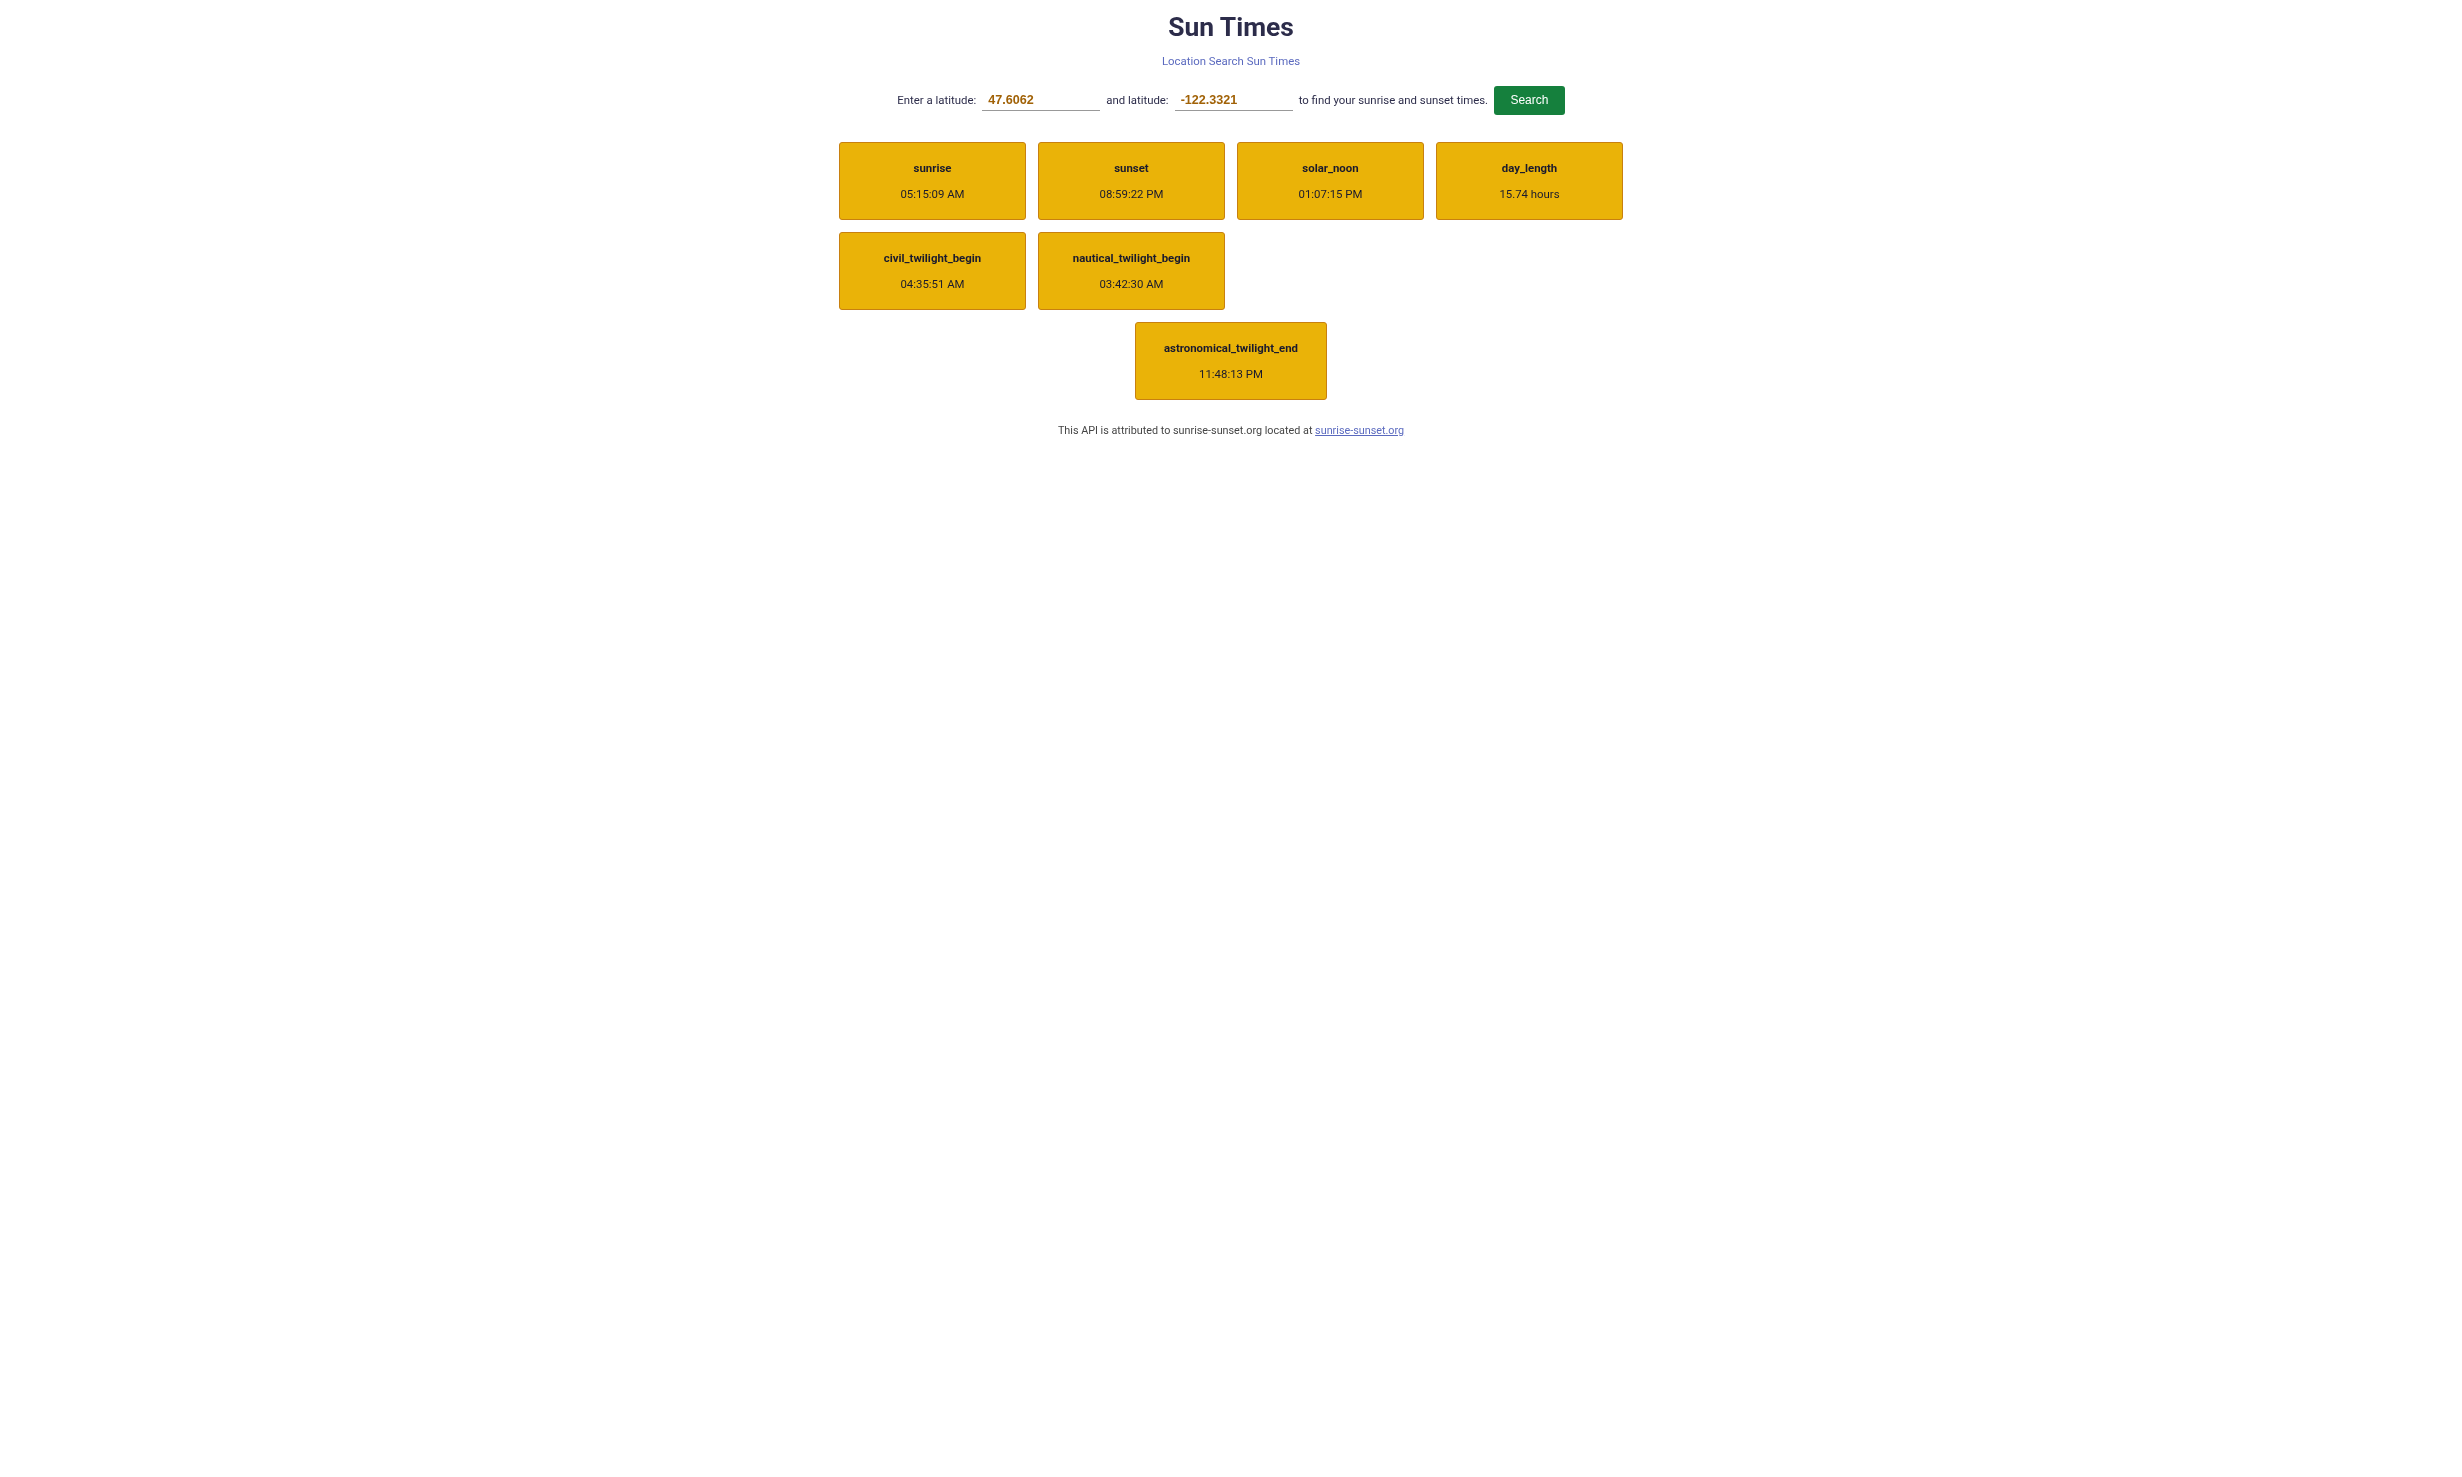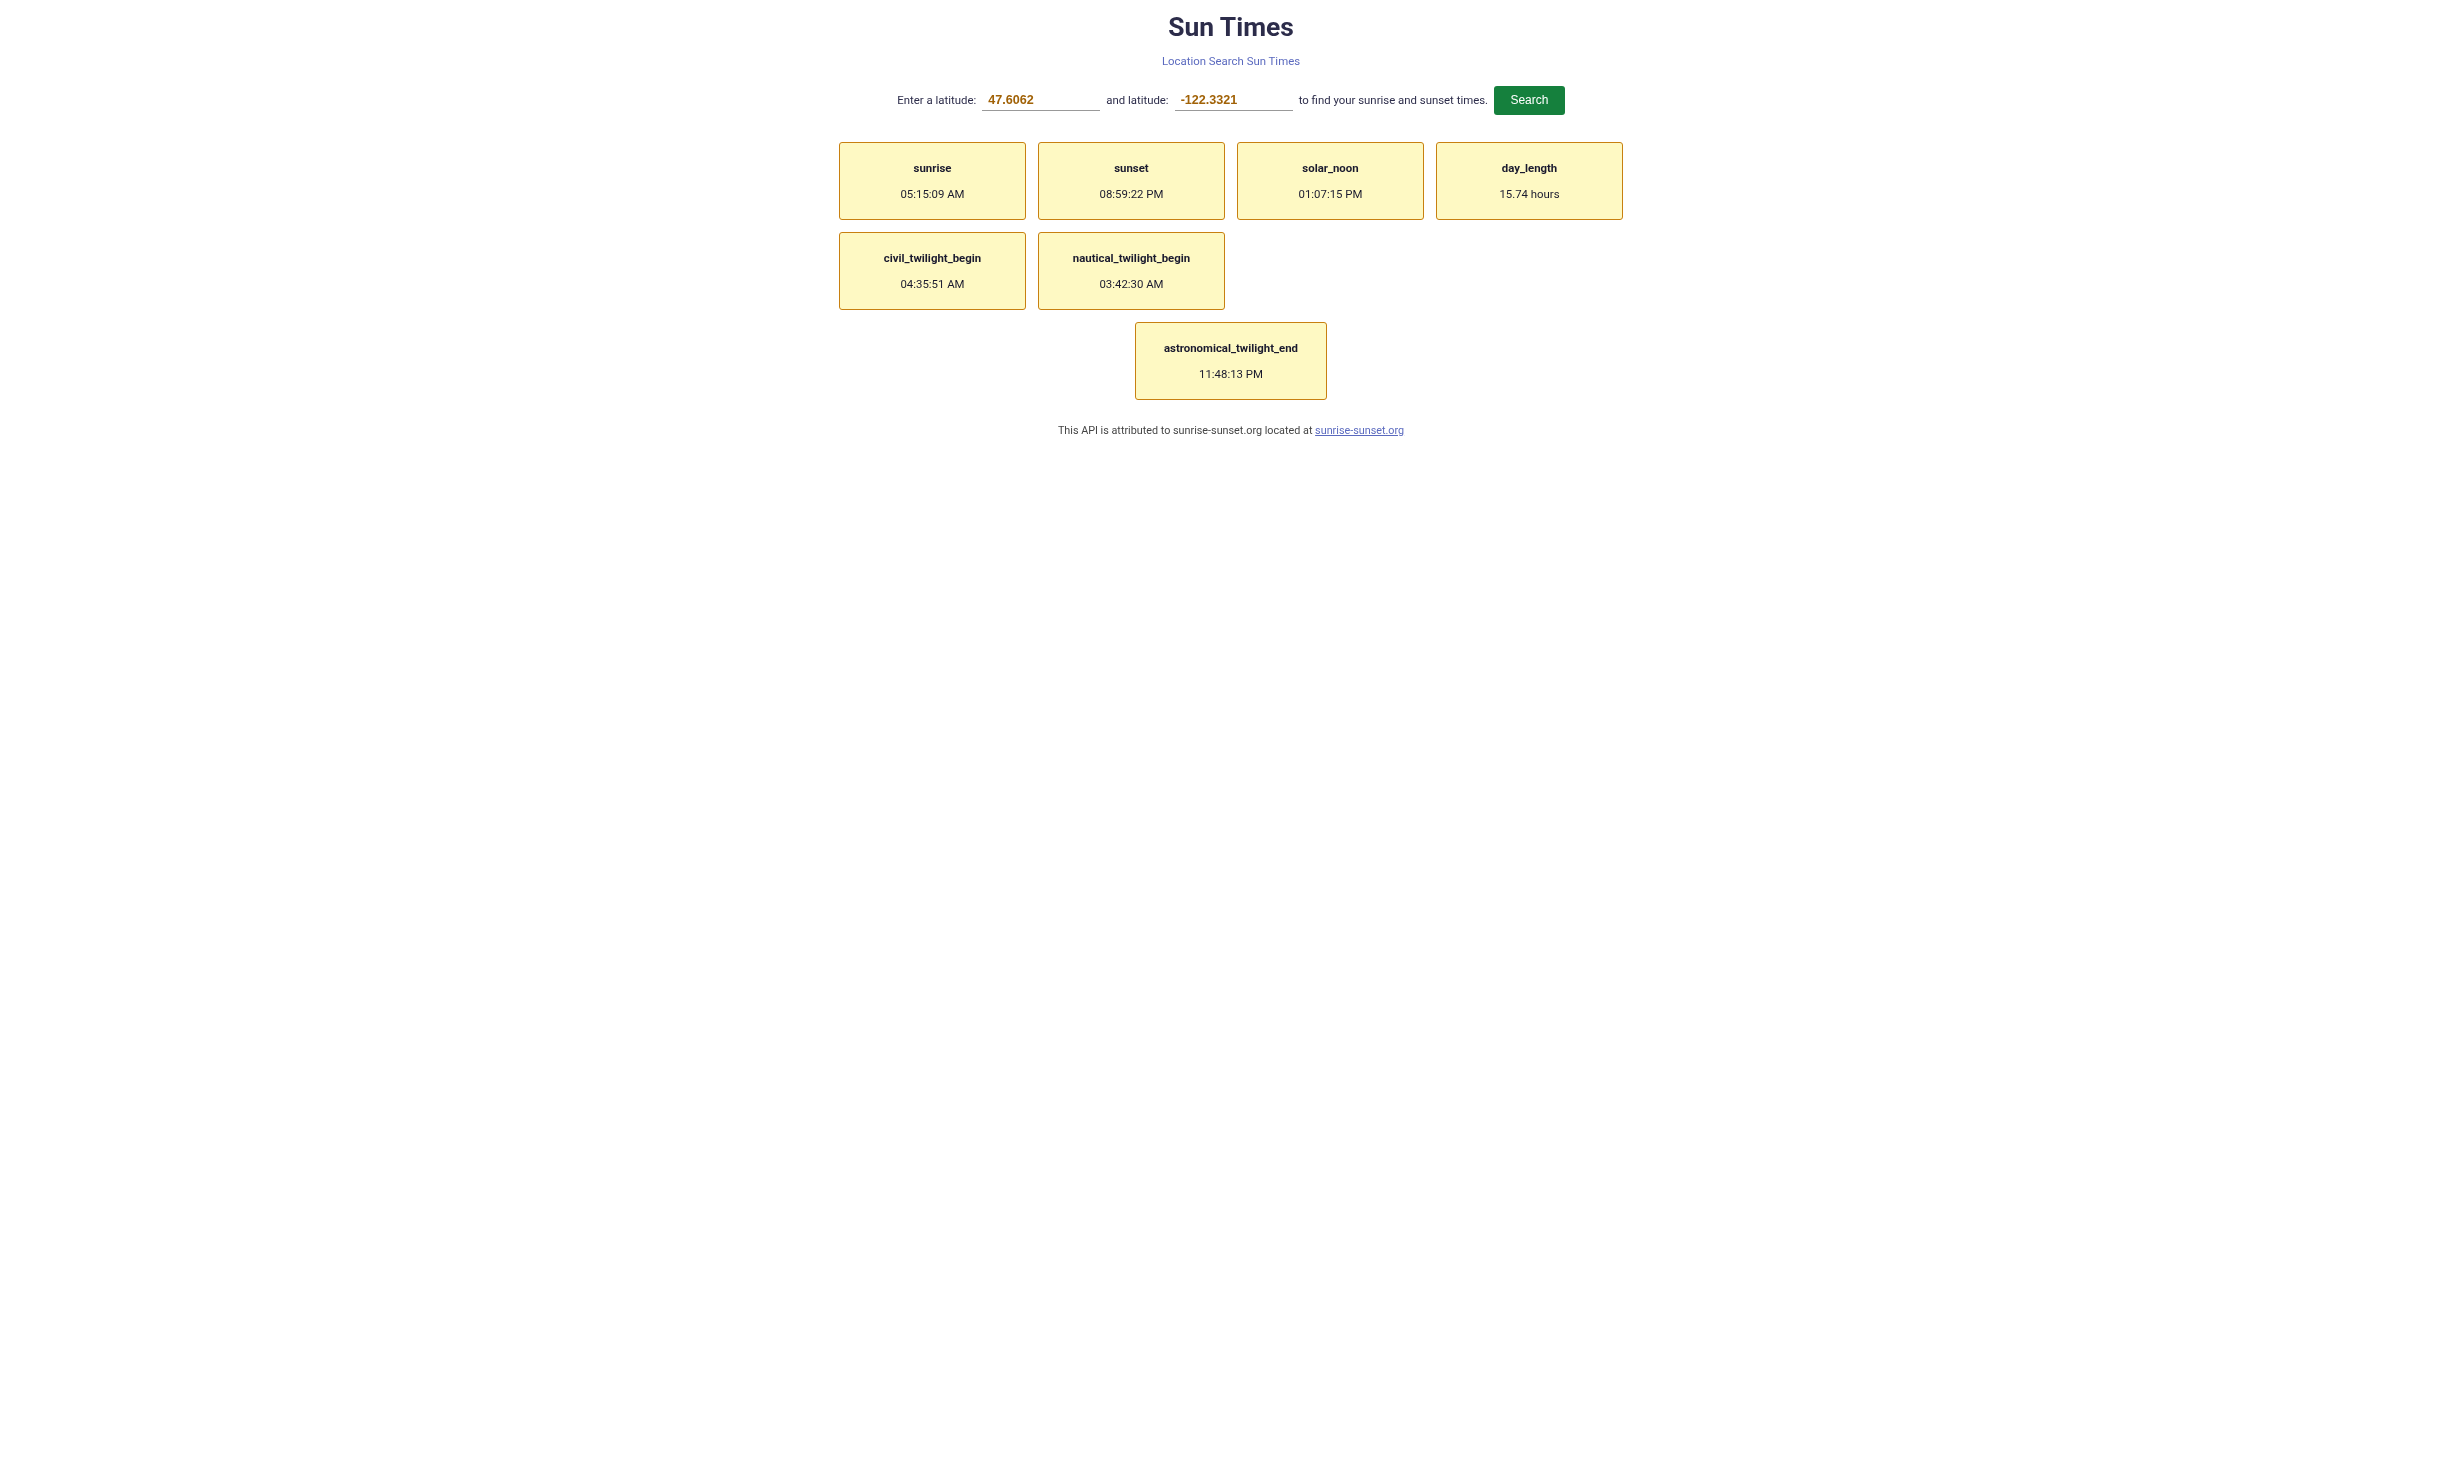--- a/index.html
+++ b/index.html
@@ -95,21 +95,21 @@
       justify-content: center;
       gap: 12px;
       margin-bottom: 24px;
     }
 
     .results-row-last .card {
       width: calc(25% - 4.4px);
     }
 
     .card {
-      background: #fef9c3;
+      background: #eab308;
       border: 1.5px solid #c88010;
       border-radius: 3px;
       padding: 18px 12px;
       text-align: center;
     }
 
     .card-label {
       font-weight: 700;
       font-size: 0.95em;
       color: #1a1a2e;

